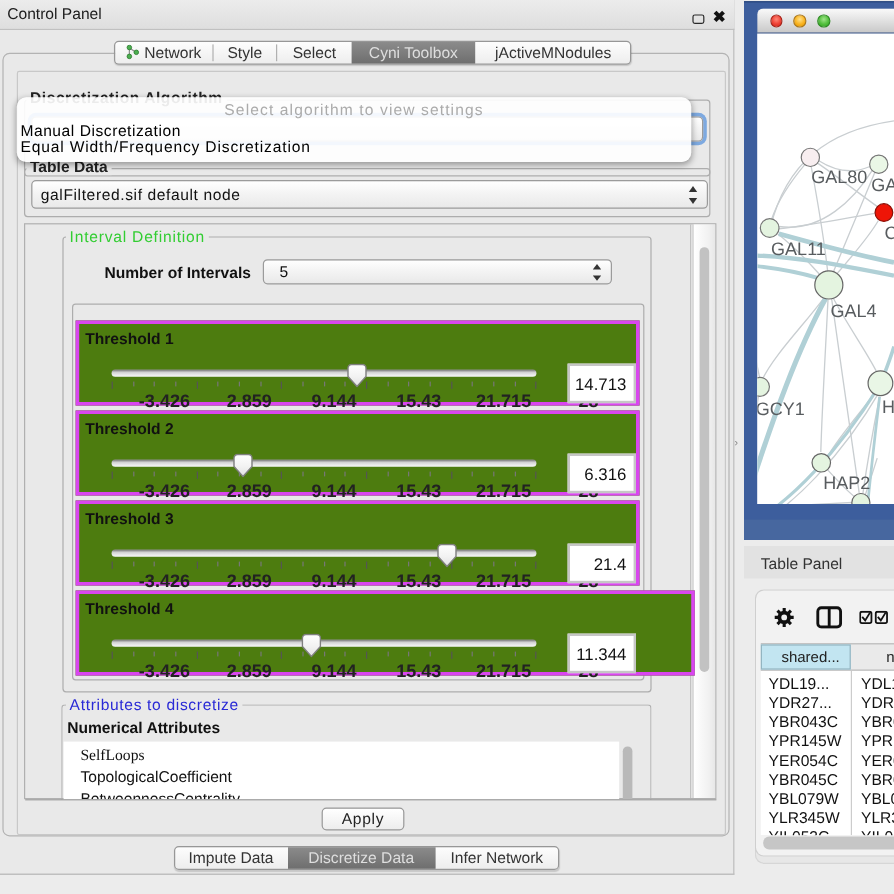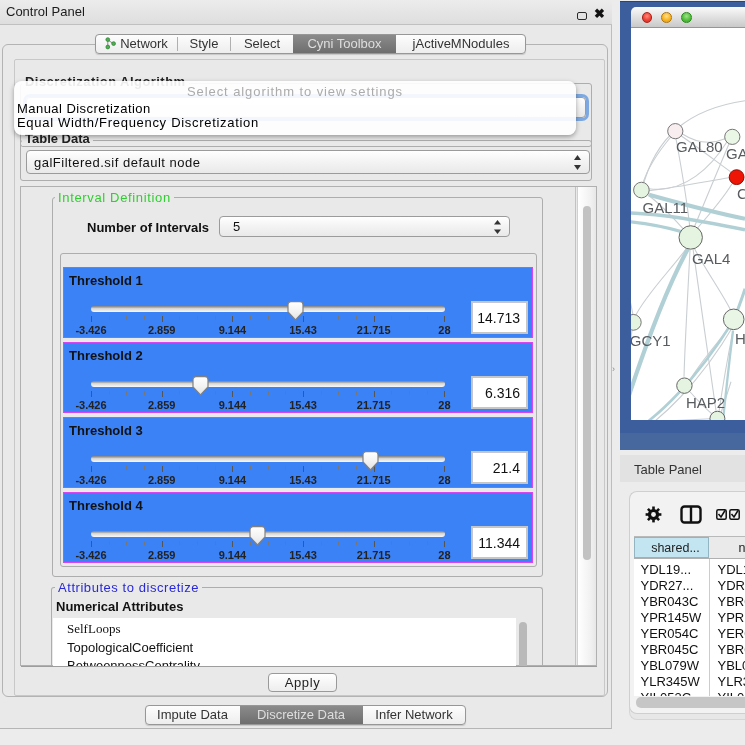--- a/index.html
+++ b/index.html
@@ -3,22 +3,22 @@
 <meta charset="utf-8">
 <style>
 * { margin:0; padding:0; box-sizing:border-box; }
 html,body { width:745px; height:745px; }
 body { font-family:"Liberation Sans", sans-serif; background:#ececec; position:relative; overflow:hidden; }
 .abs { position:absolute; }
 .gbox { position:absolute; border:1px solid #adadad; border-radius:3px; }
 .glabel { position:absolute; background:#e9e9e9; padding:0 3px; white-space:nowrap; }
 .combo { position:absolute; background:linear-gradient(#ffffff,#f4f4f4 45%,#e9e9e9); border:1px solid #9b9b9b; border-radius:4px; }
 .combo .arr { position:absolute; right:7px; width:9px; font-size:0; }
-.panelb { position:absolute; border:1px solid #d946ef; background:#3b82f6; }
-.ticklbl { position:absolute; font-size:11px; font-weight:bold; color:#222; transform:translateX(-50%); white-space:nowrap; }
+.panelb { position:absolute; border:3px solid #d946ef; background:#4d7c0f; }
+.ticklbl { position:absolute; font-size:15px; font-weight:bold; color:#222; transform:translateX(-50%); white-space:nowrap;margin-left:44px; }
 .valbox { position:absolute; width:57px; height:33px; background:#fff; border:2px solid #c6c6c6; font-size:14px; color:#111; text-align:right; padding:7px 6px 0 0; }
 .thlbl { position:absolute; font-size:13px; font-weight:bold; color:#111; }
 .seg { position:absolute; top:0; bottom:0; display:flex; align-items:center; justify-content:center; font-size:13px; font-weight:normal; color:#333; }
 .rowtxt { position:absolute; font-size:13px; color:#111; white-space:nowrap; }
 </style>
 </head>
 <body>
 
 <div class="abs" id="cpwin" style="left:0;top:0;width:612px;height:729px;background:#e9e9e9;border-right:1px solid #bdbdbd;border-bottom:1px solid #b5b5b5;">
 
@@ -201,21 +201,21 @@
           <linearGradient id="tg3" x1="0" y1="0" x2="0" y2="1">
             <stop offset="0" stop-color="#ffffff"></stop>
             <stop offset="0.55" stop-color="#f2f2f2"></stop>
             <stop offset="1" stop-color="#e2e2e2"></stop>
           </linearGradient>
         </defs>
         <path d="M4 0.7 h9 a3 3 0 0 1 3 3 v7.1 L8.5 19 L1 10.8 v-7.1 a3 3 0 0 1 3-3 z" fill="url(#tg3)" stroke="#808080" stroke-width="1.2"></path>
       </svg>
     <div class="valbox" style="left:407px;top:33px;">21.4</div>
   </div>
-  <div class="panelb" style="left:63px;top:492px;width:470px;height:71px;">
+  <div class="panelb" style="left:63px;top:492px;width:516px;height:71px;">
     <div class="thlbl" style="left:5px;top:4.5px;">Threshold 4</div>
     <div class="abs" style="left:27px;top:38px;width:354px;height:6px;border-radius:3px;background:linear-gradient(#8f8f8f,#8f8f8f 1px,#cfcfcf 2px,#e6e6e6 4px,#f8f8f8);"></div>
     <div class="abs" style="left:27.0px;top:48px;width:1px;height:6px;background:#555;"></div>
       <div class="abs" style="left:44.7px;top:48px;width:1px;height:3.5px;background:#777;"></div>
       <div class="abs" style="left:62.3px;top:48px;width:1px;height:3.5px;background:#777;"></div>
       <div class="abs" style="left:80.0px;top:48px;width:1px;height:3.5px;background:#777;"></div>
       <div class="abs" style="left:97.7px;top:48px;width:1px;height:6px;background:#555;"></div>
       <div class="abs" style="left:115.4px;top:48px;width:1px;height:3.5px;background:#777;"></div>
       <div class="abs" style="left:133.1px;top:48px;width:1px;height:3.5px;background:#777;"></div>
       <div class="abs" style="left:150.7px;top:48px;width:1px;height:3.5px;background:#777;"></div>

